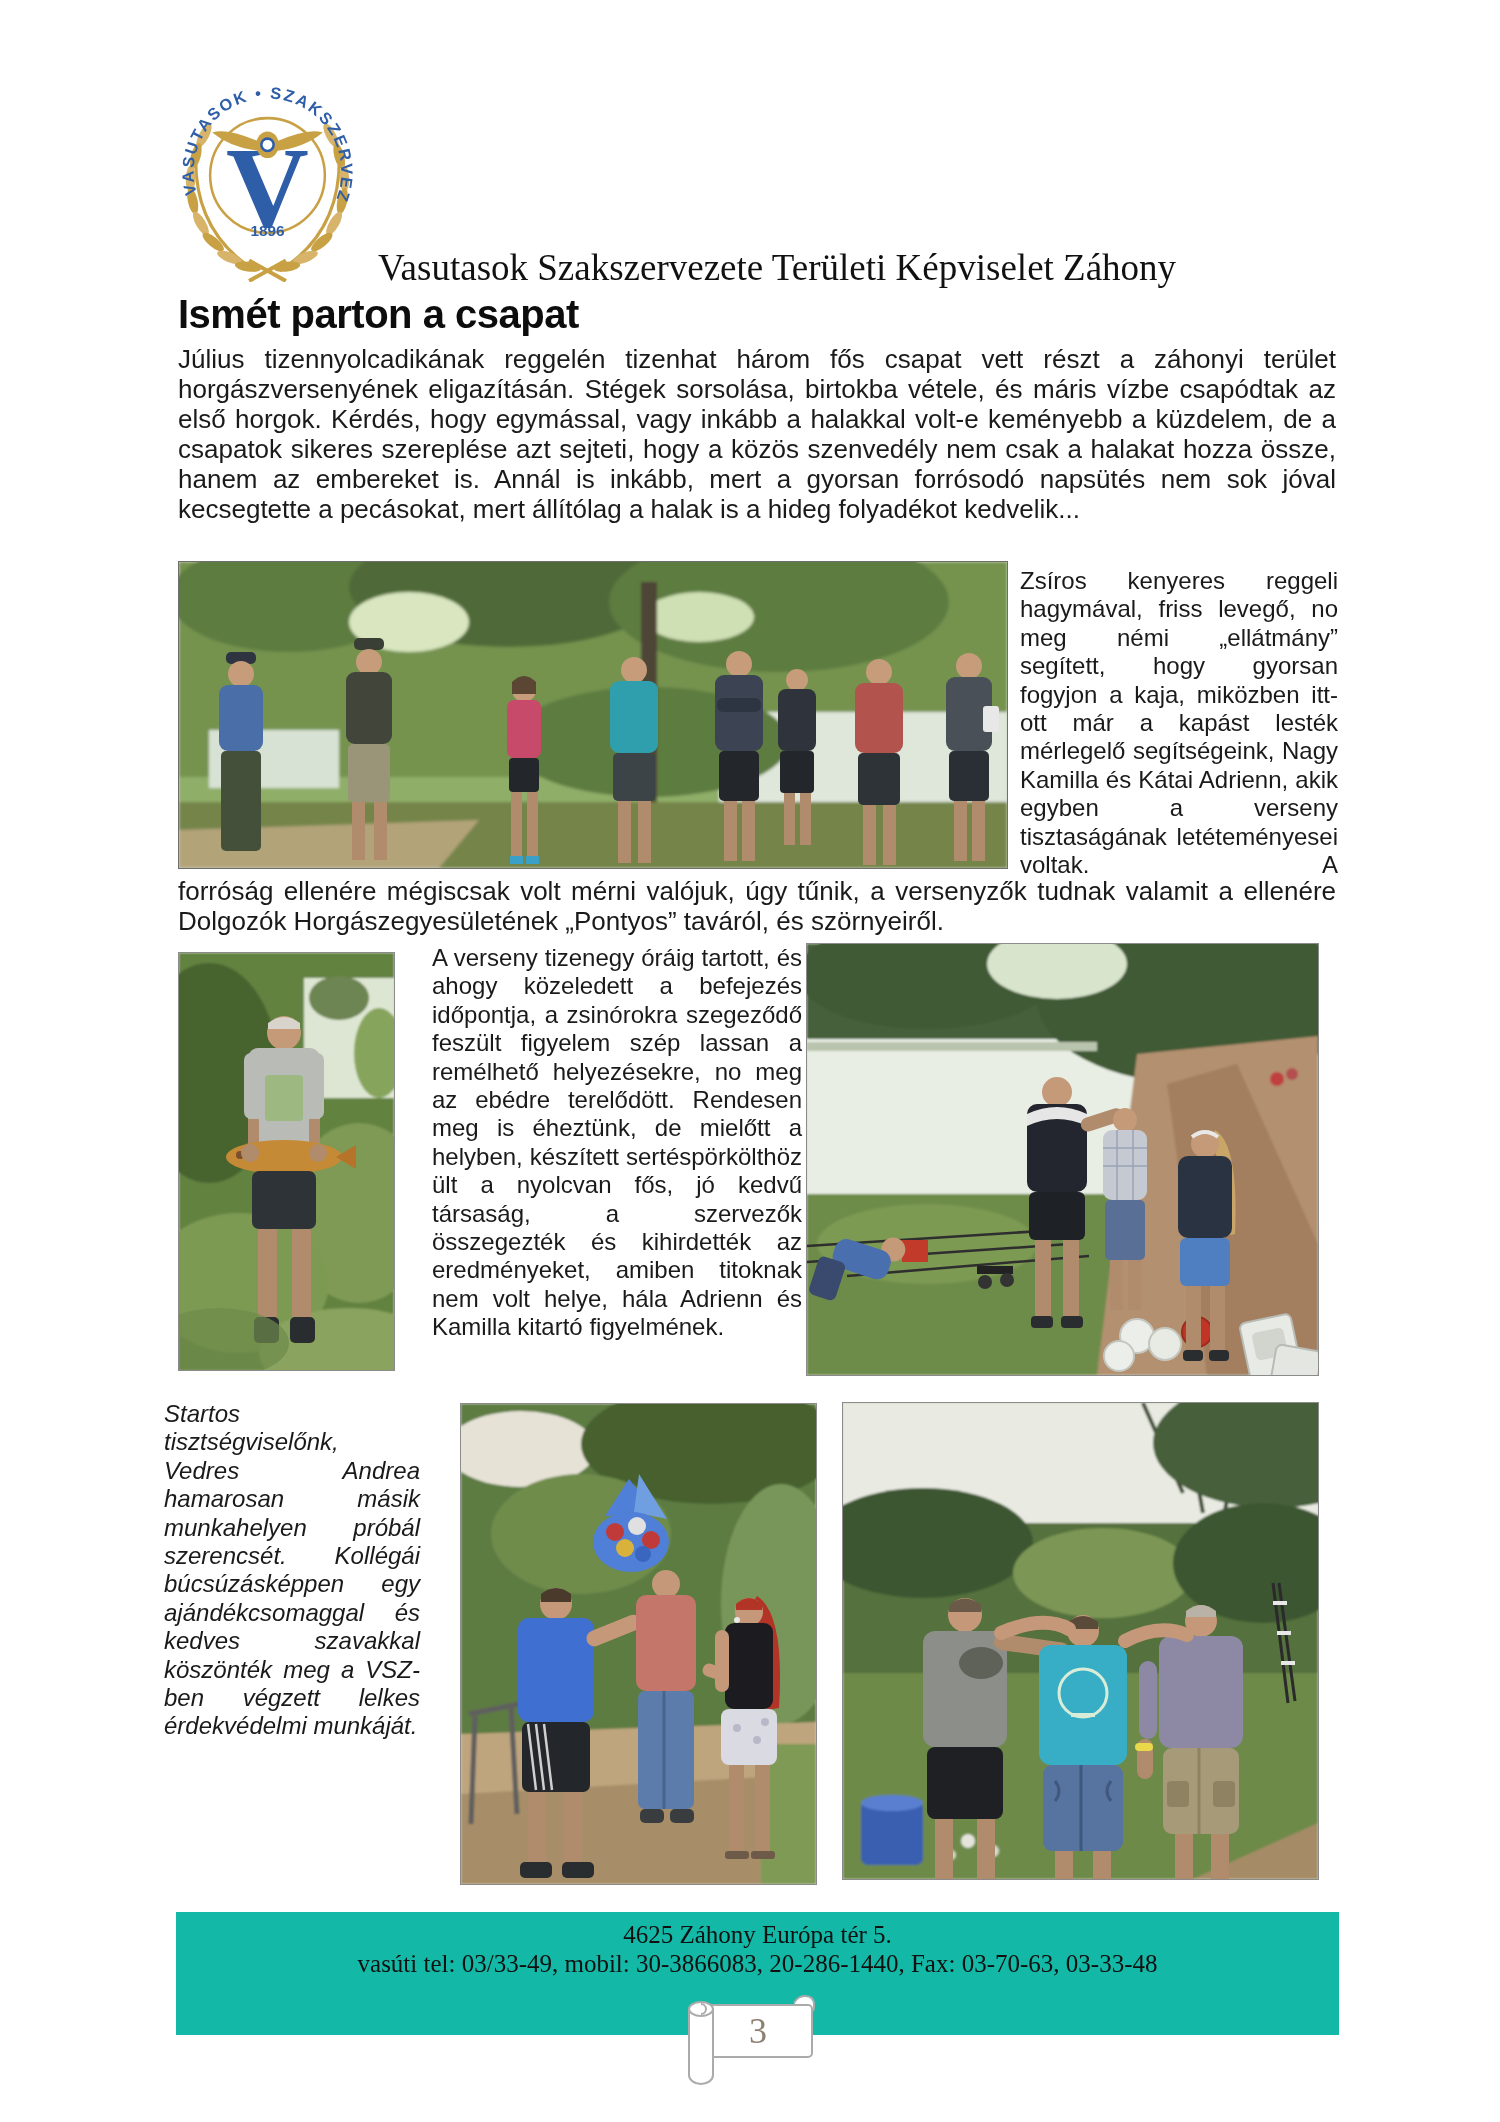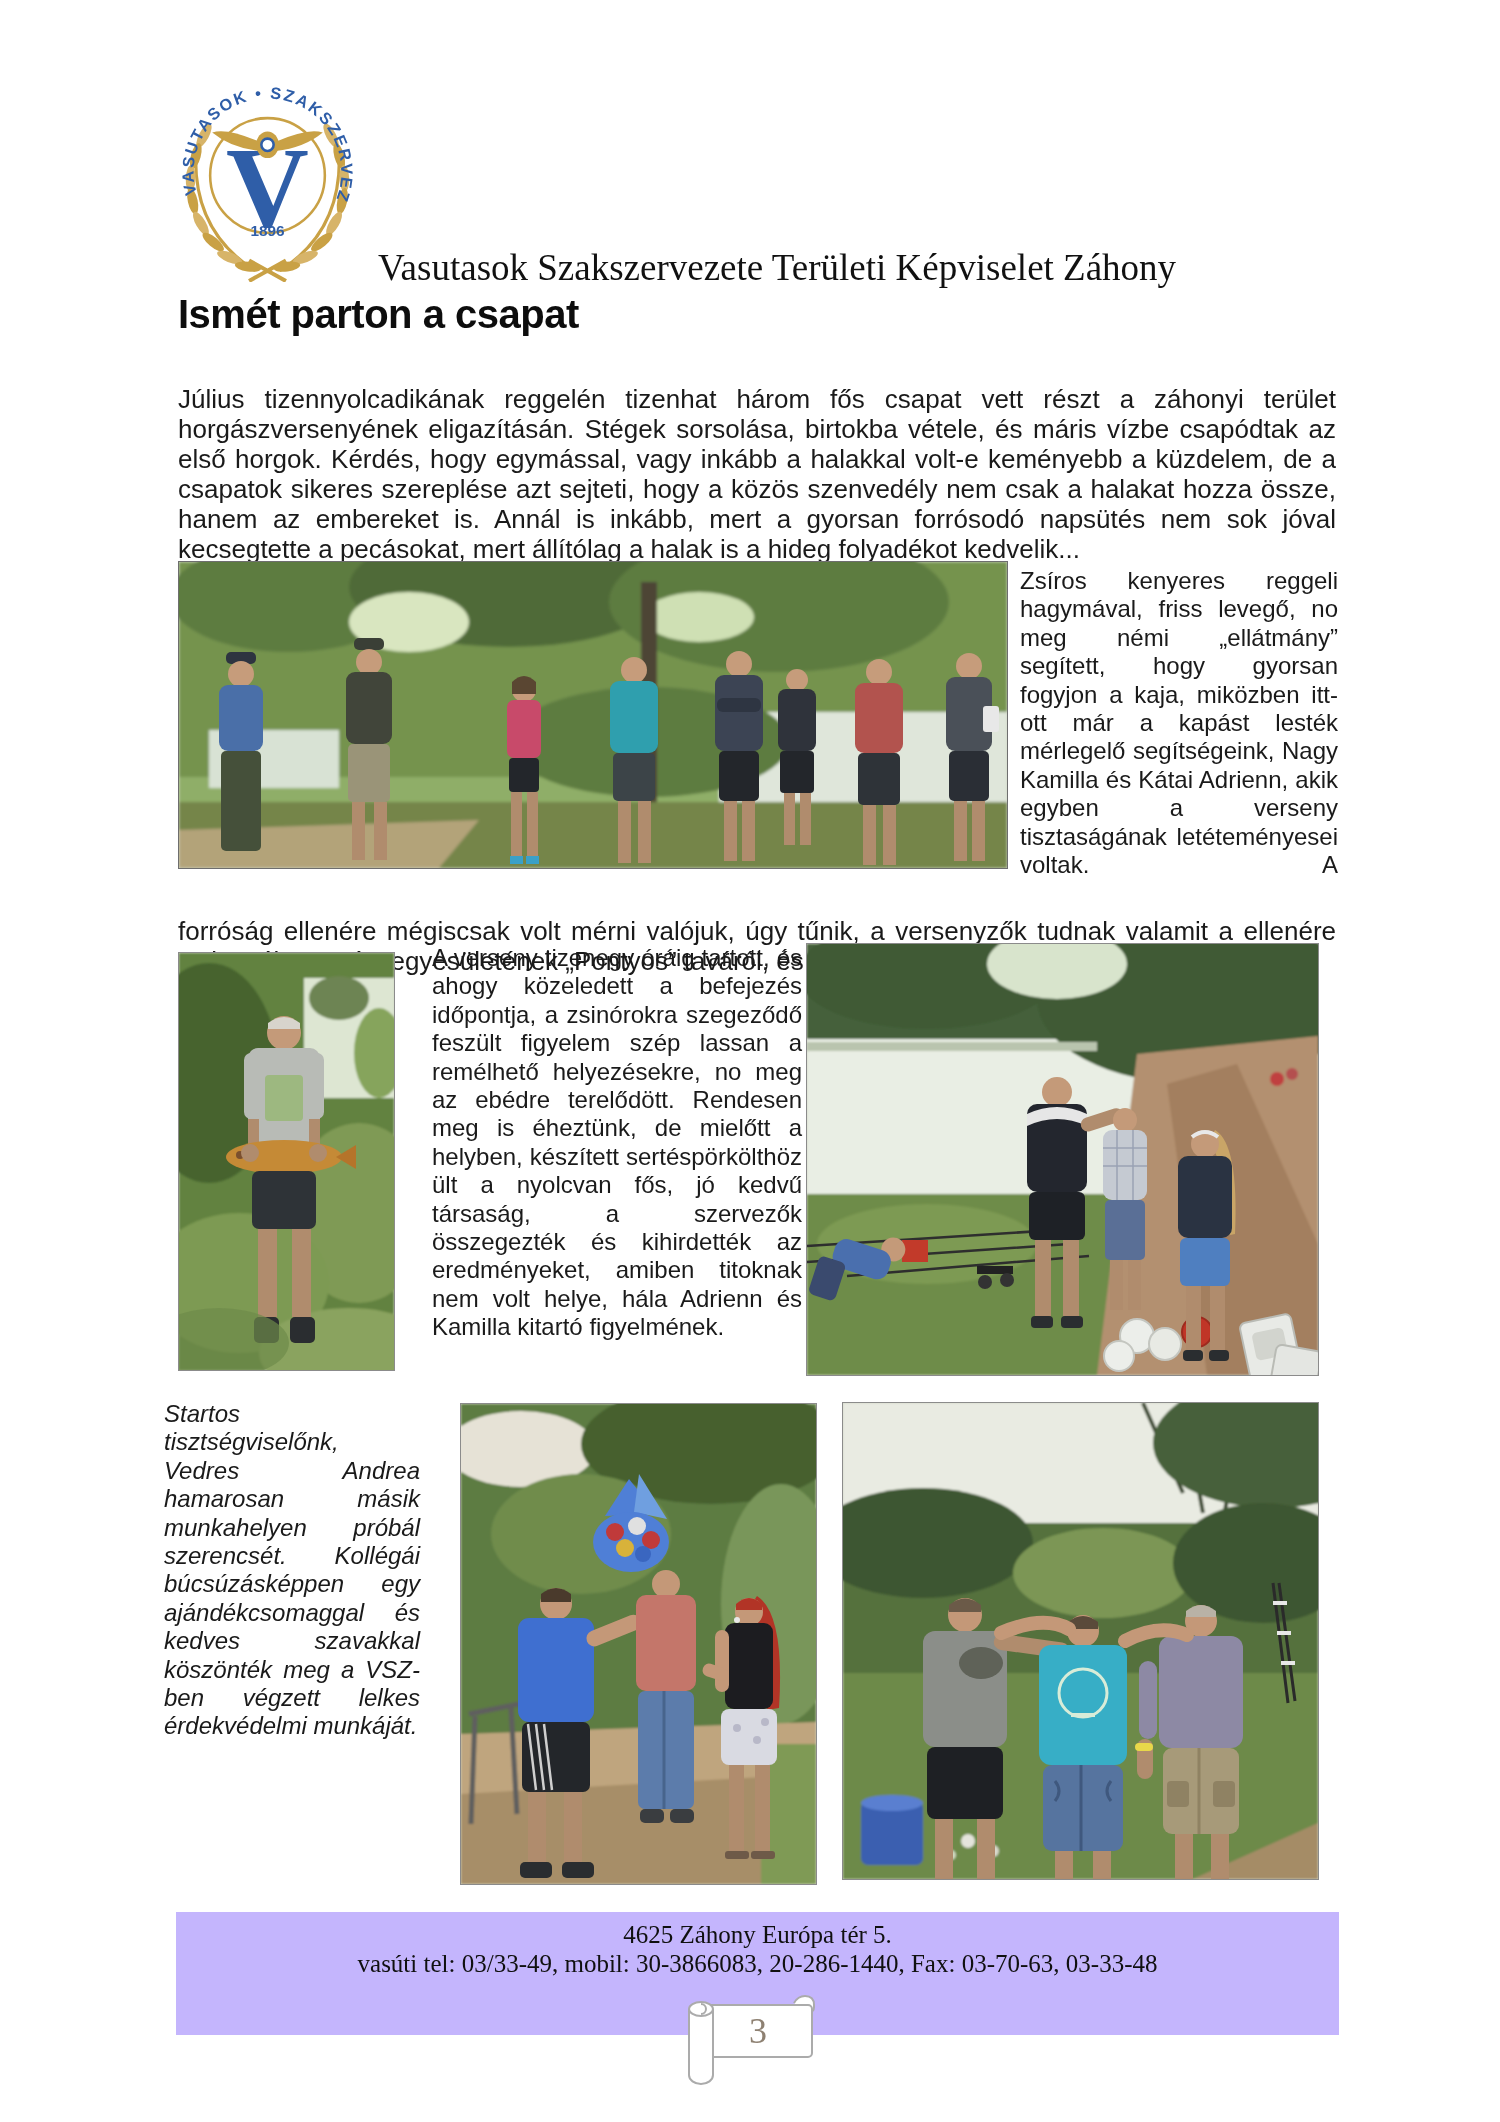--- a/index.html
+++ b/index.html
@@ -1,26 +1,26 @@
 <!DOCTYPE html>
 <html><head>
 <meta charset="utf-8">
 <style>
   html,body{margin:0;padding:0;background:#ffffff;}
   .page{position:relative;width:1500px;height:2122px;background:#ffffff;overflow:hidden;
         font-family:"Liberation Sans",sans-serif;color:#181818;}
   .abs{position:absolute;}
   .org-title{font-family:"Liberation Serif",serif;font-size:37px;color:#111;white-space:nowrap;}
   .headline{font-size:40px;font-weight:bold;letter-spacing:-0.5px;color:#0d0d0d;}
-  .body-par{font-size:26px;line-height:30px;text-align:justify;color:#1a1a1a;margin-top:40px;}
+  .body-par{font-size:26px;line-height:30px;text-align:justify;color:#1a1a1a;}
   .col-par{font-size:24px;line-height:28.4px;text-align:justify;color:#1a1a1a;}
   .jlast{text-align-last:justify;margin-top:11px;}
   .photo{border:1px solid #8b8b8b;box-sizing:border-box;background:#cfd6c4;}
   .photo svg{display:block;width:100%;height:100%;}
-  .footer-band{background:#c4b5fd;text-align:center;font-family:"Liberation Serif",serif;
+  .footer-band{background:#14b8a6;text-align:center;font-family:"Liberation Serif",serif;
                font-size:25px;line-height:29px;color:#101010;padding-top:8px;box-sizing:border-box;}
   .footer-band a{color:#3230C0;text-decoration:underline;}
   .sep-link{color:#3230C0;text-decoration:underline;}
 </style>
 </head>
 <body>
 
 <div class="page">
 
   <svg class="abs" style="left:165px;top:70px;" width="205" height="212" viewBox="0 0 200 207">

